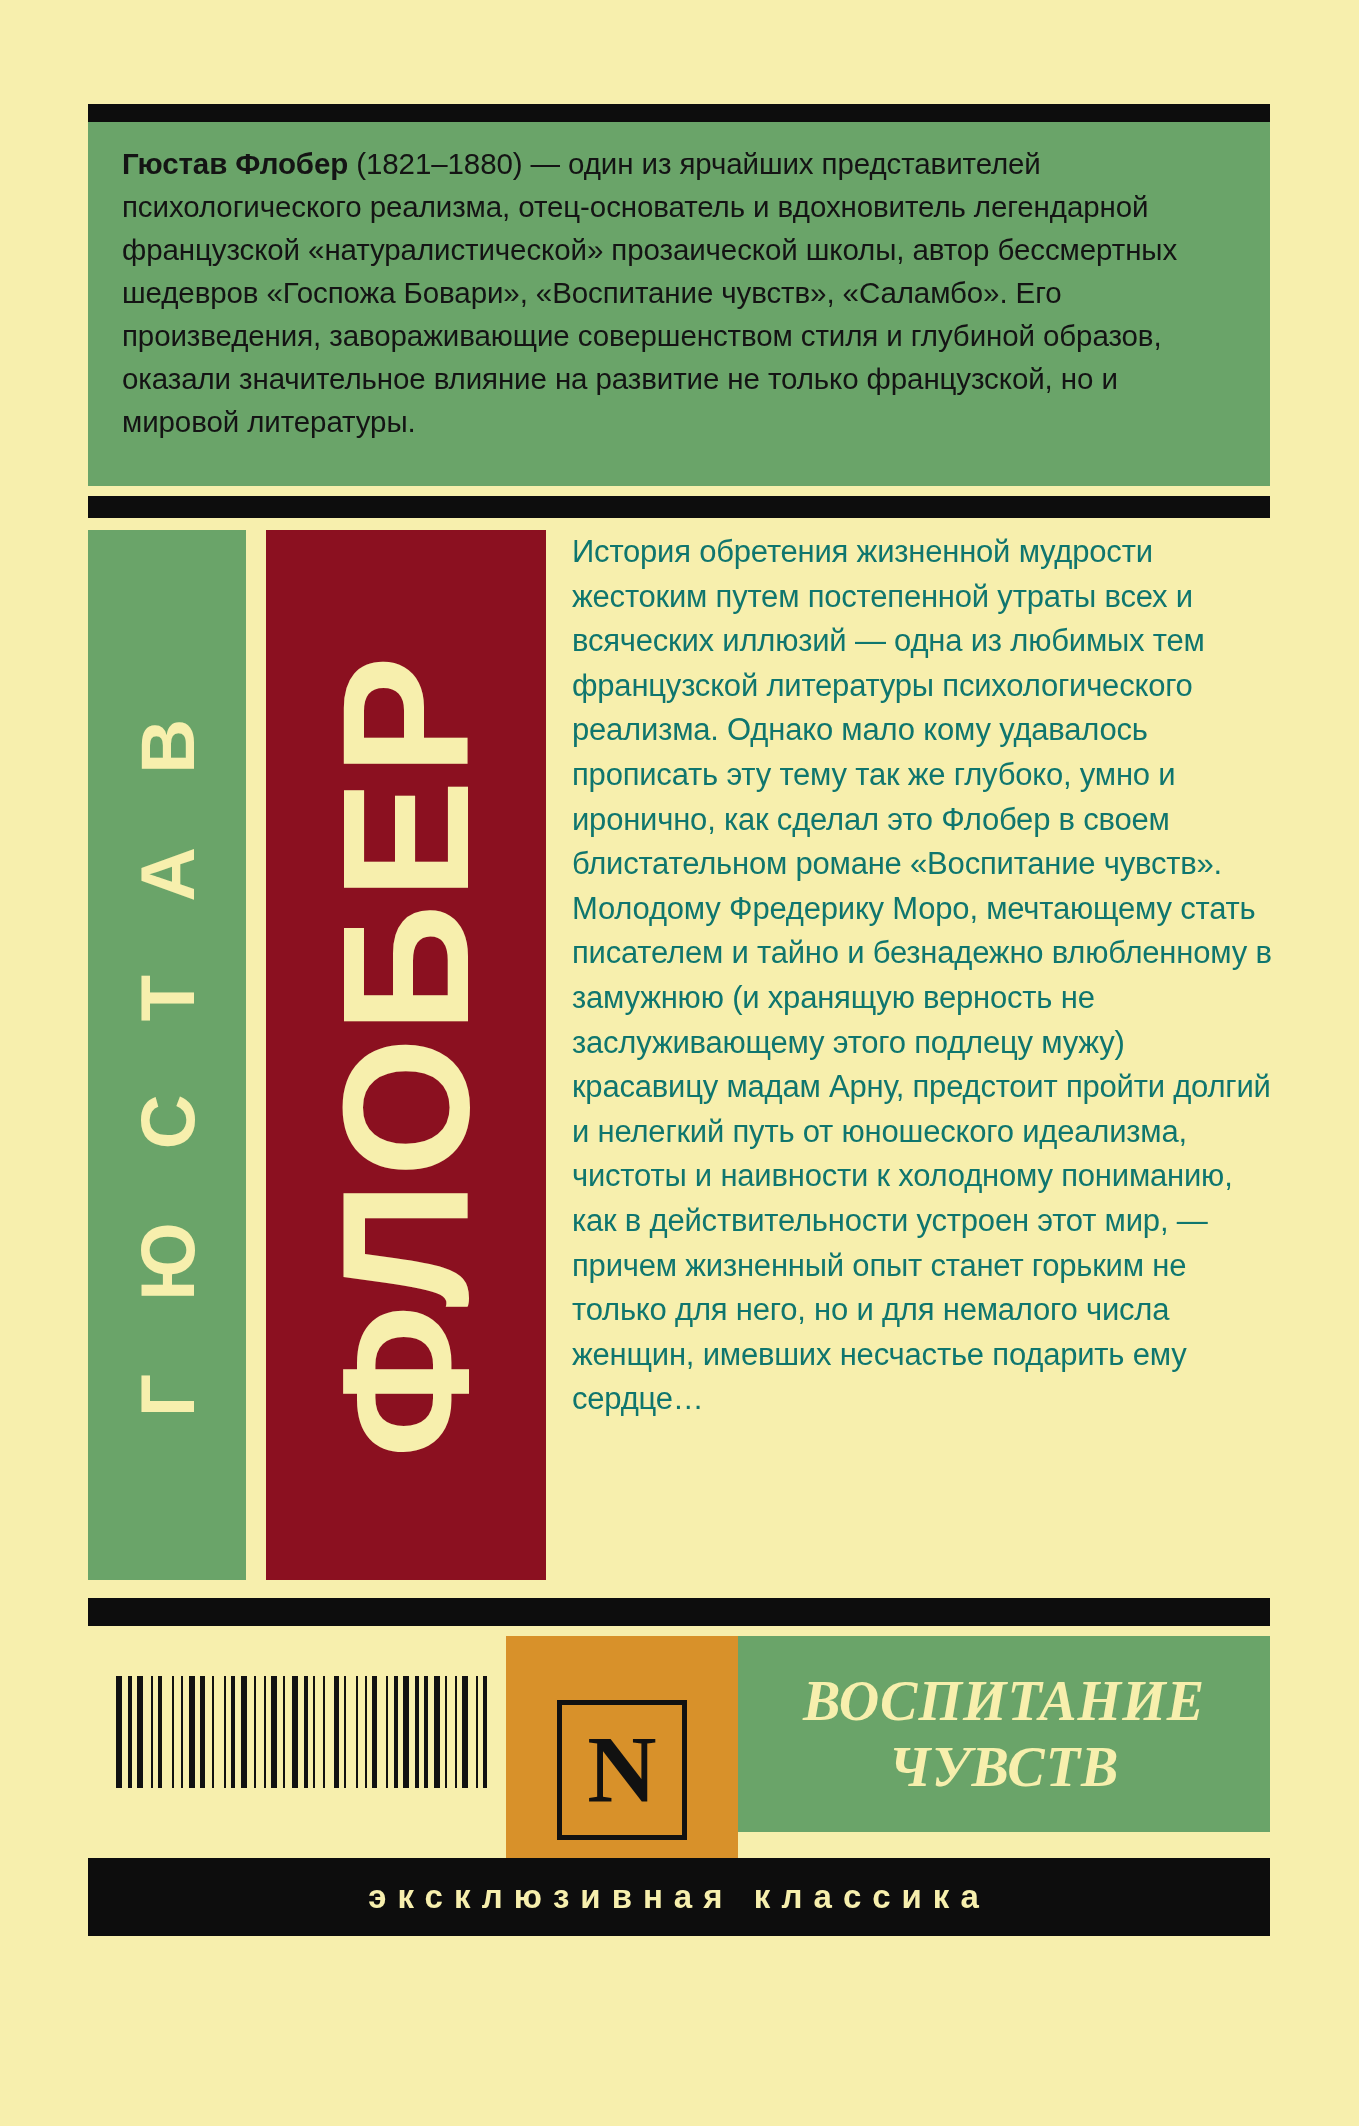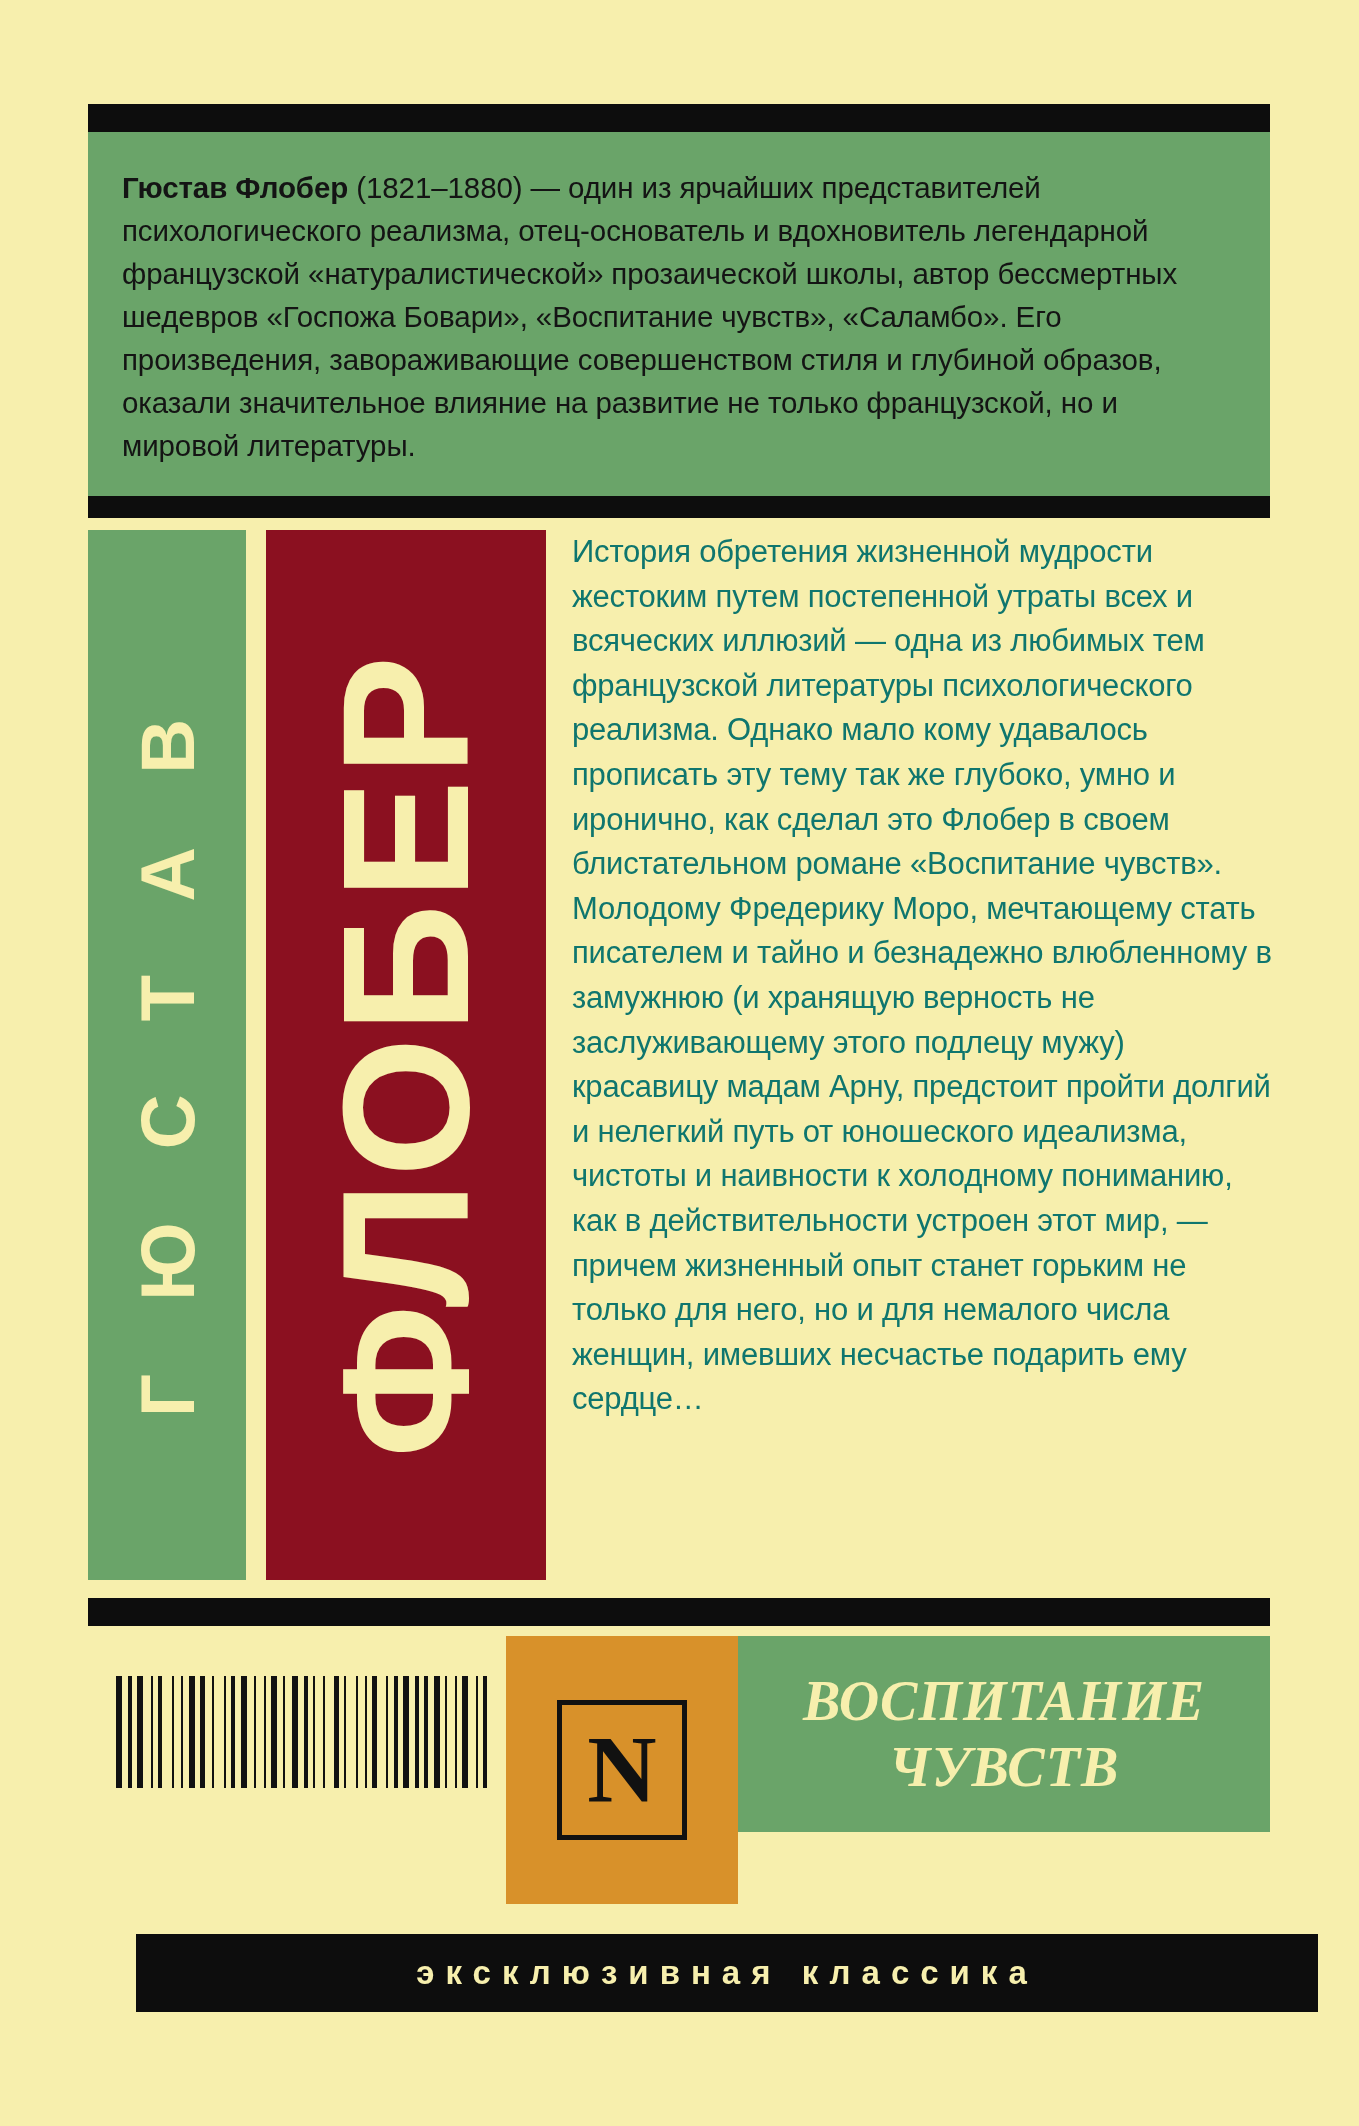--- a/index.html
+++ b/index.html
@@ -29,26 +29,26 @@
     top: 104px;
     width: 1182px;
     height: 28px;
     background: #0d0d0d;
   }
 
   
   .bio-block {
     position: absolute;
     left: 88px;
-    top: 132px;
+    top: 122px;
     width: 1182px;
     height: 364px;
     background: #6aa469;
     box-sizing: border-box;
-    padding: 34px 34px 10px 34px;
+    padding: 20px 34px 10px 34px;
   }
   .bio-text {
     font-size: 29.5px;
     line-height: 43px;
     color: #141414;
     letter-spacing: -0.1px;
     font-weight: 500;
   }
   .bio-text b { font-weight: 700; }
 
@@ -230,28 +230,27 @@
     color: #f7efad;
     text-align: center;
     letter-spacing: 1px;
     padding: 0 12px;
   }
 
   
   .series-band {
     position: absolute;
     left: 88px;
-    top: 1934px;
+    top: 1858px;
     width: 1182px;
     height: 78px;
     background: #0d0d0d;
     display: flex;
     align-items: center;
     justify-content: center;
-    margin-left: 48px;
   }
   .series-text {
     font-size: 33px;
     font-weight: 700;
     color: #f7efad;
     letter-spacing: 11px;
     white-space: nowrap;
   }
 </style>
 </head>

